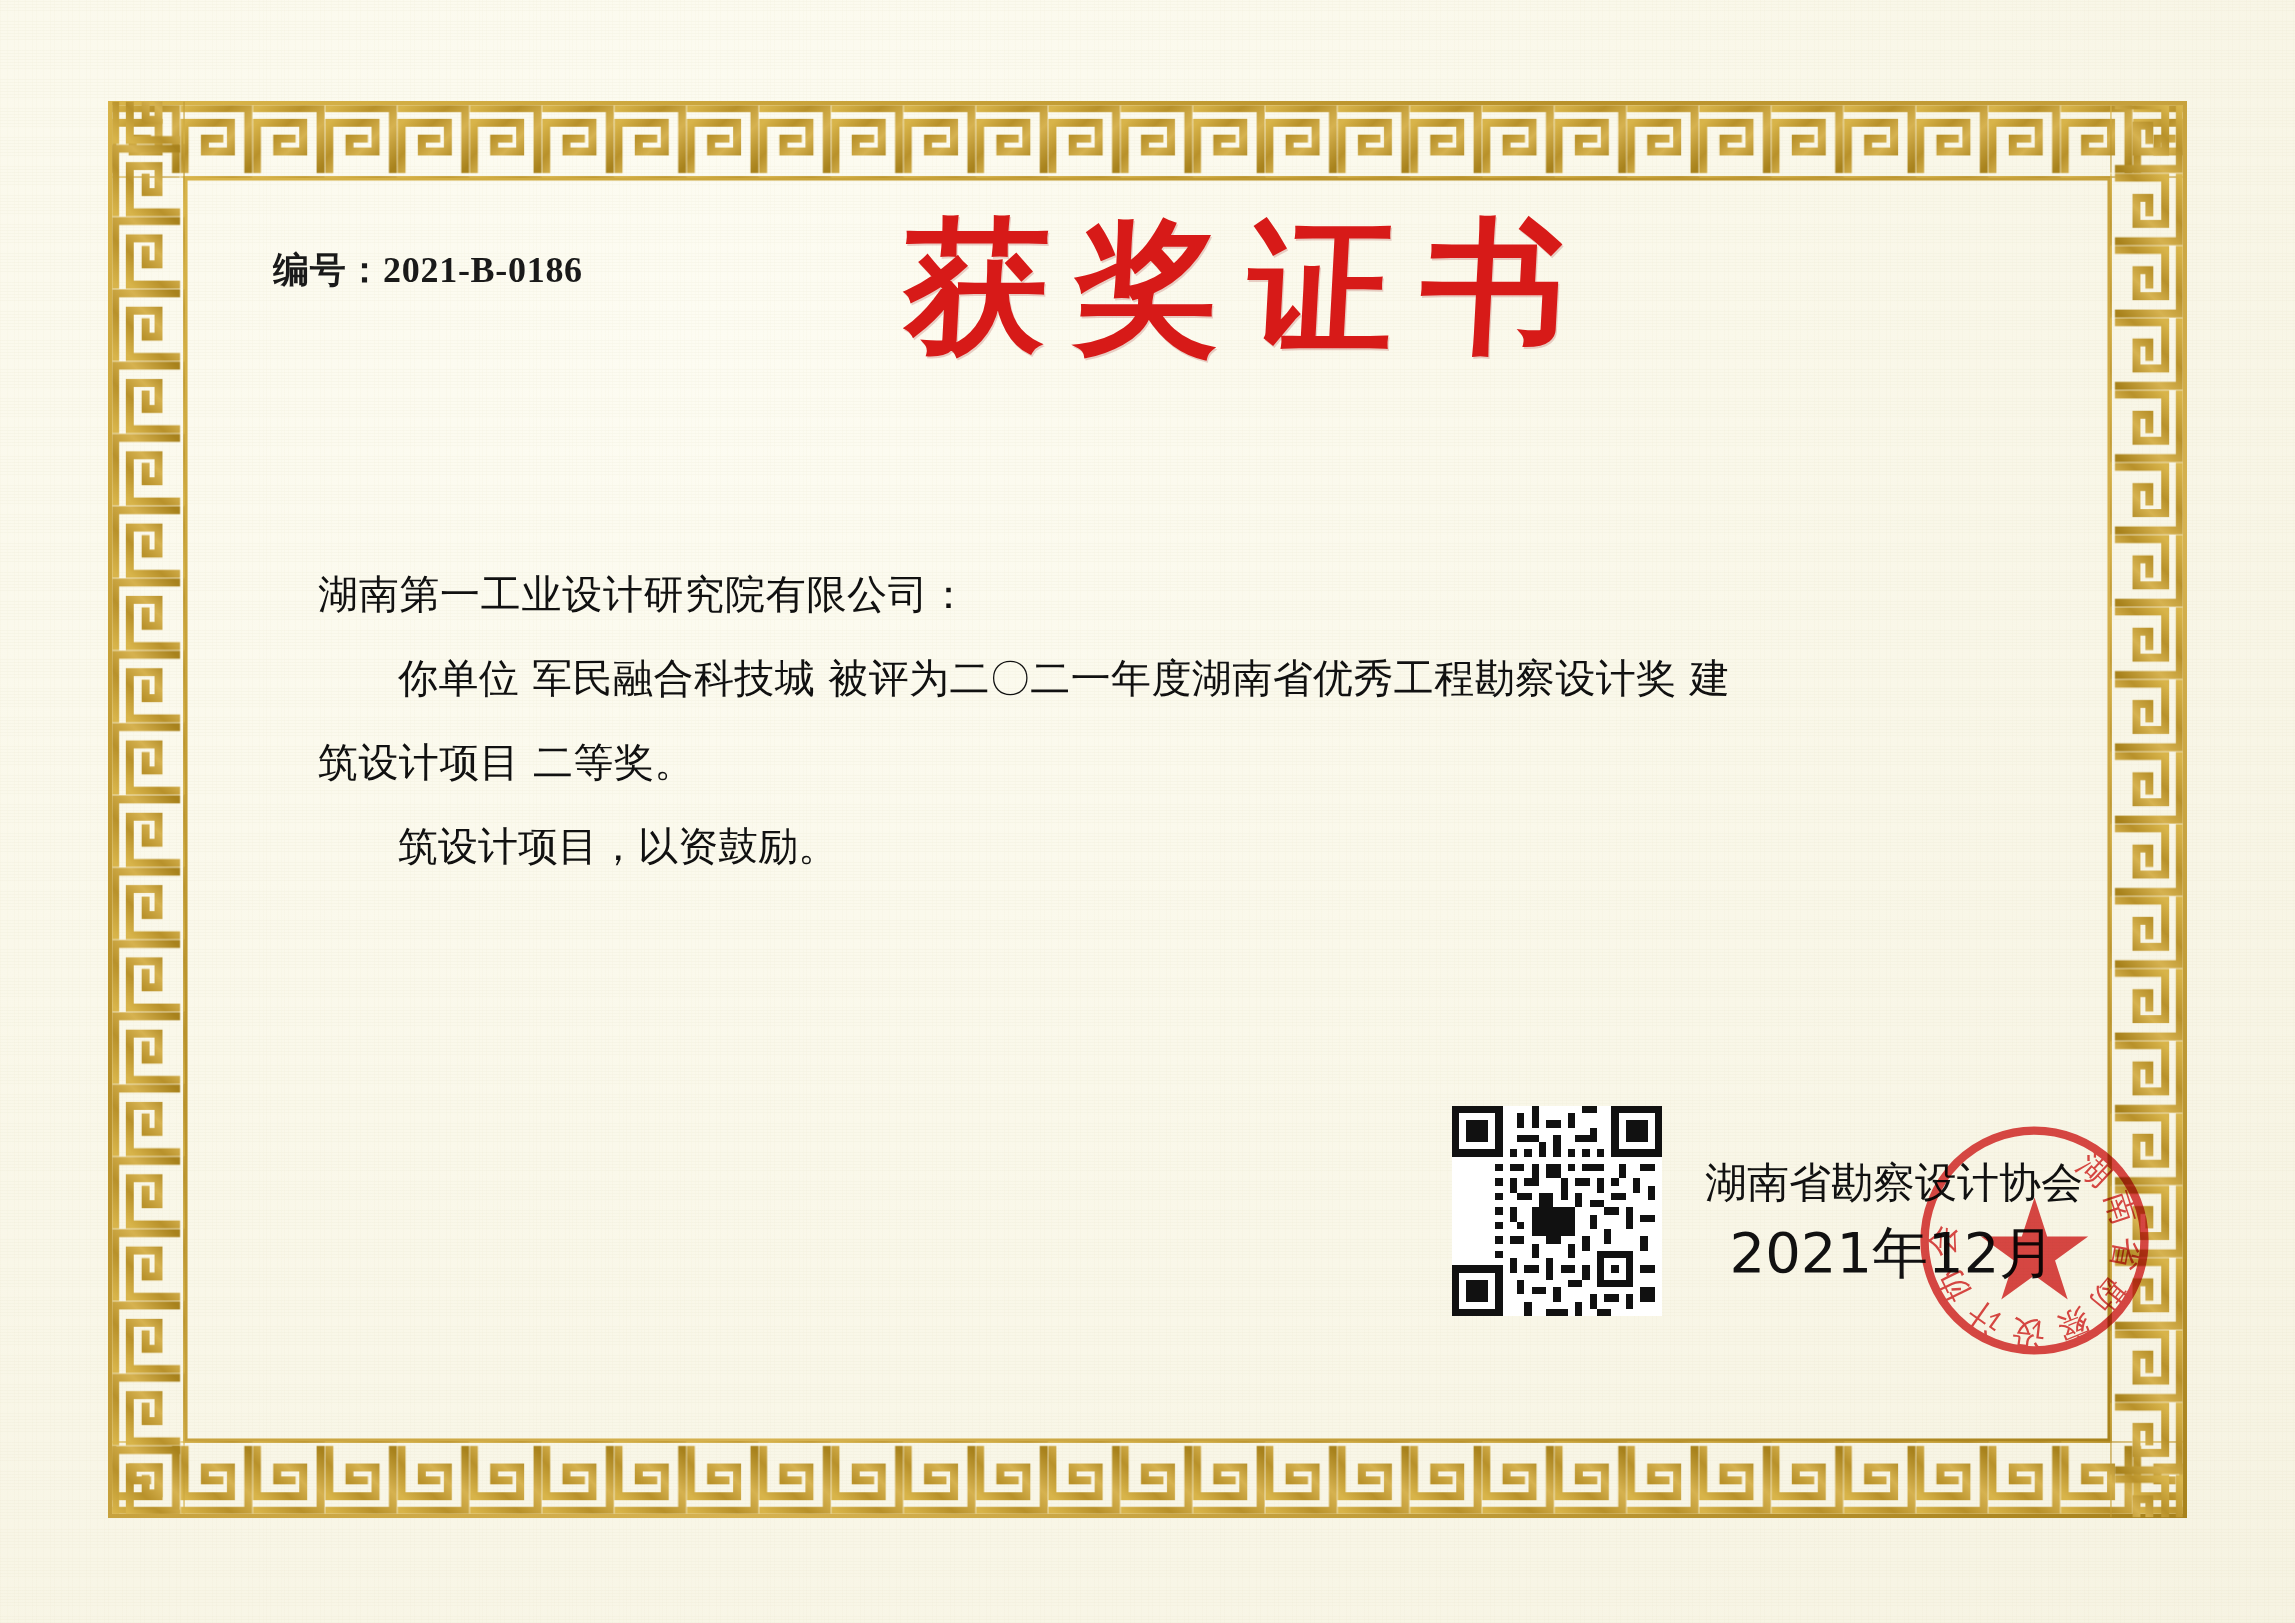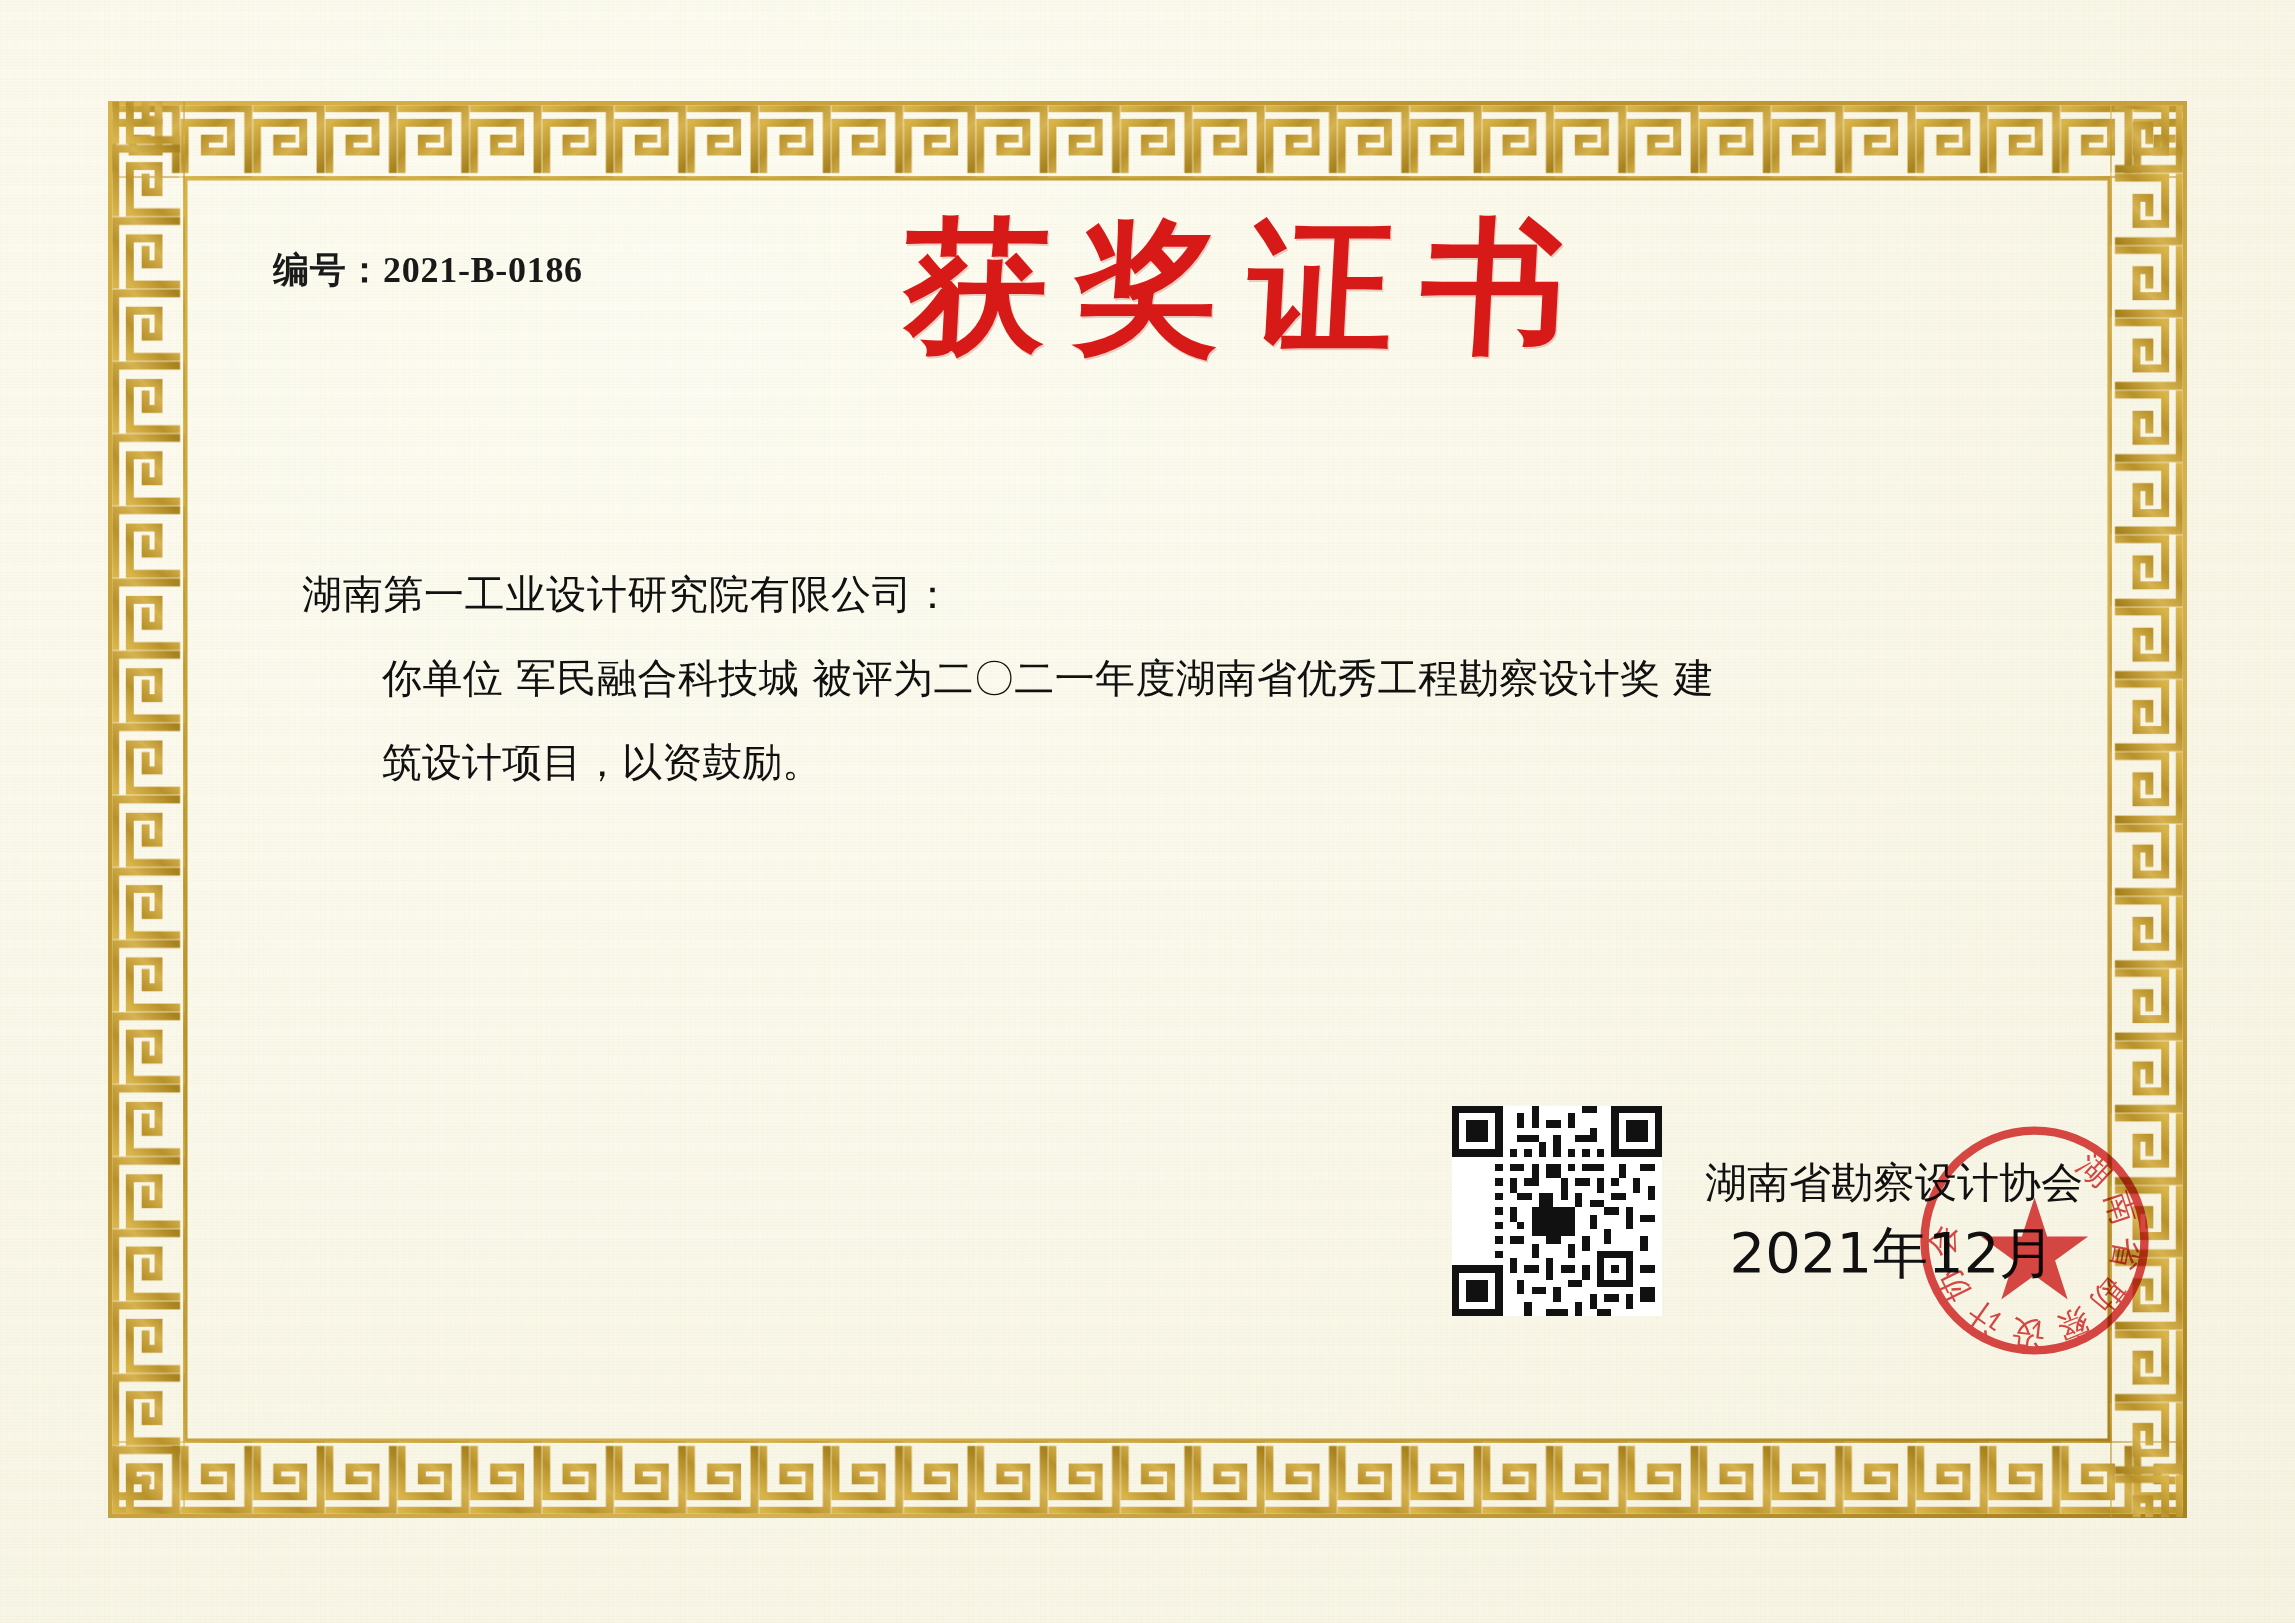--- a/index.html
+++ b/index.html
@@ -93,21 +93,21 @@
     position: absolute;
     left: 72px;
     top: 376px;
     width: 1706px;
     color: #111;
     font-size: 40px;
     line-height: 1.85;
     font-family: "DejaVu Sans", "Liberation Sans", sans-serif;
     font-weight: 500;
   }
-  .body-text p { margin: 0 0 10px 0; }
+  .body-text p { margin: 0 0 10px 16px; }
   .para-indent { text-indent: 2em; }
   .addressee { letter-spacing: 0.7px; }
   .citation { letter-spacing: 0.4px; }
 
   
   .qr-code {
     position: absolute;
     left: 1222px;
     top: 925px;
     width: 210px;
@@ -200,20 +200,21 @@
 
     <div class="serial">
       <span class="serial-label">编号：</span><span class="serial-value">2021-B-0186</span>
     </div>
 
     <div class="main-title">获奖证书</div>
 
     <div class="body-text">
       <p class="addressee">湖南第一工业设计研究院有限公司：</p>
       <p class="para-indent citation">你单位 军民融合科技城 被评为二〇二一年度湖南省优秀工程勘察设计奖 建</p>
+      <p class="citation">筑设计项目 二等奖。</p>
       <p class="para-indent">筑设计项目，以资鼓励。</p>
     </div>
 
     <div class="qr-code">
       <svg viewBox="0 0 29 29" shape-rendering="crispEdges" xmlns="http://www.w3.org/2000/svg">
         <rect width="29" height="29" fill="#ffffff"></rect>
         <g fill="#111111">
 
           <rect x="0" y="0" width="7" height="1"></rect>
             <rect x="0" y="6" width="7" height="1"></rect>

